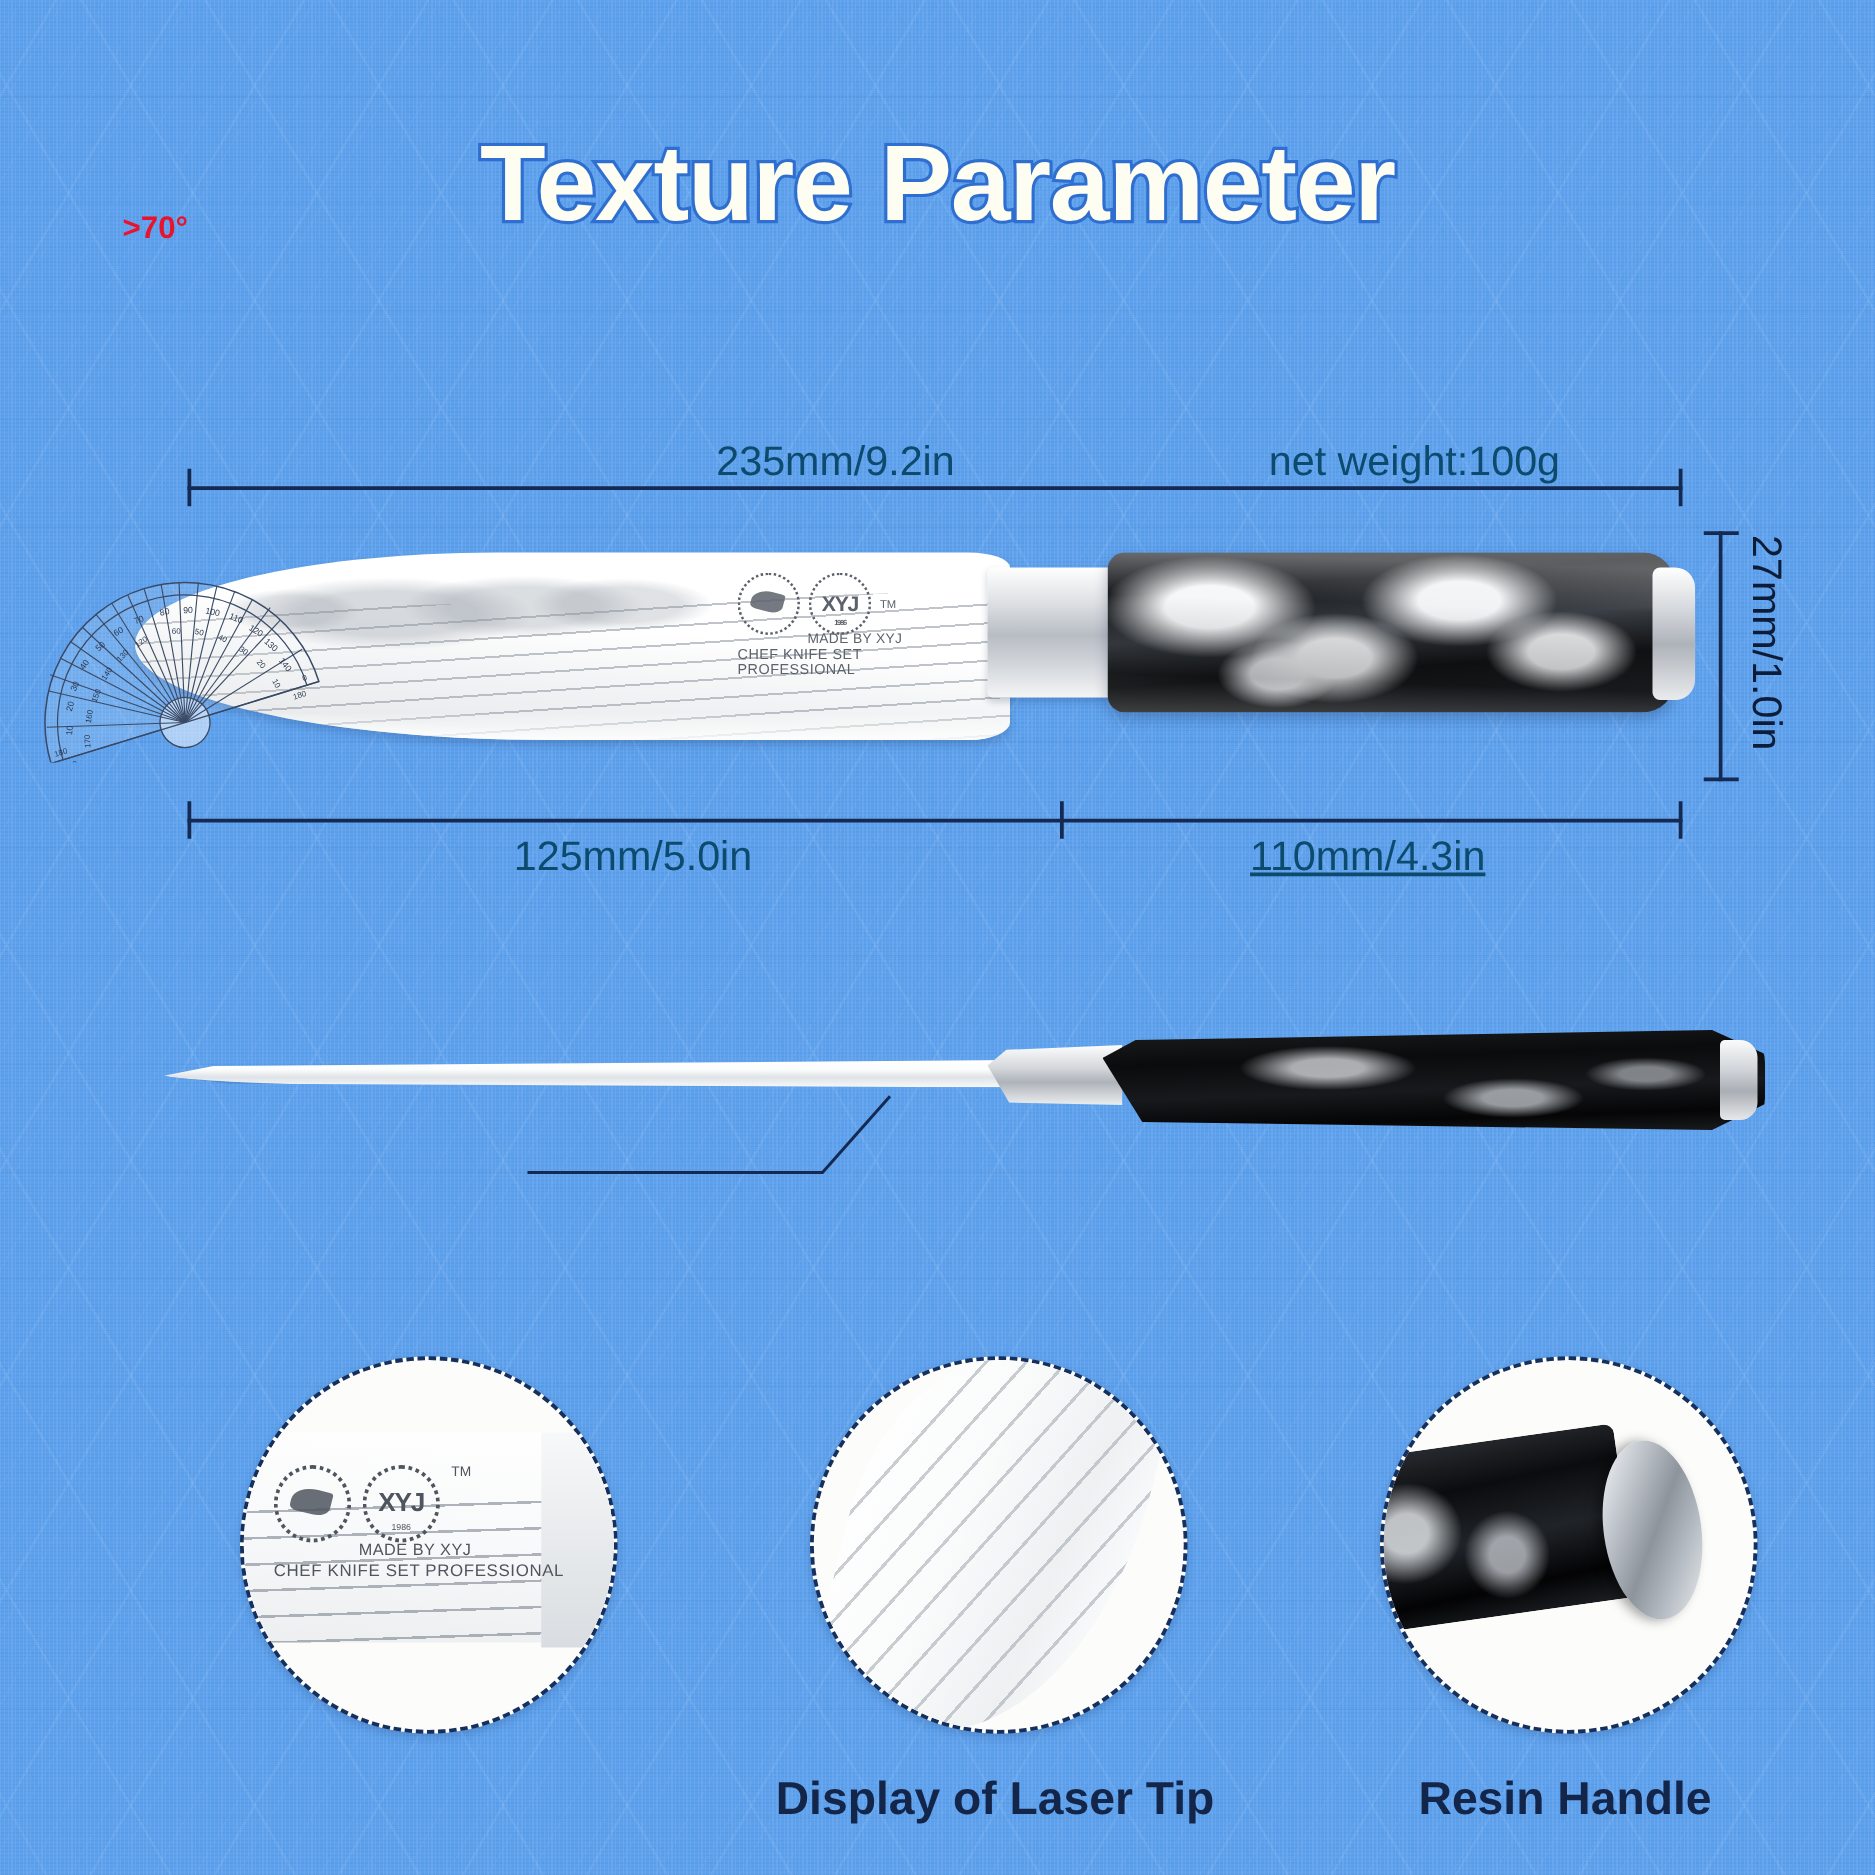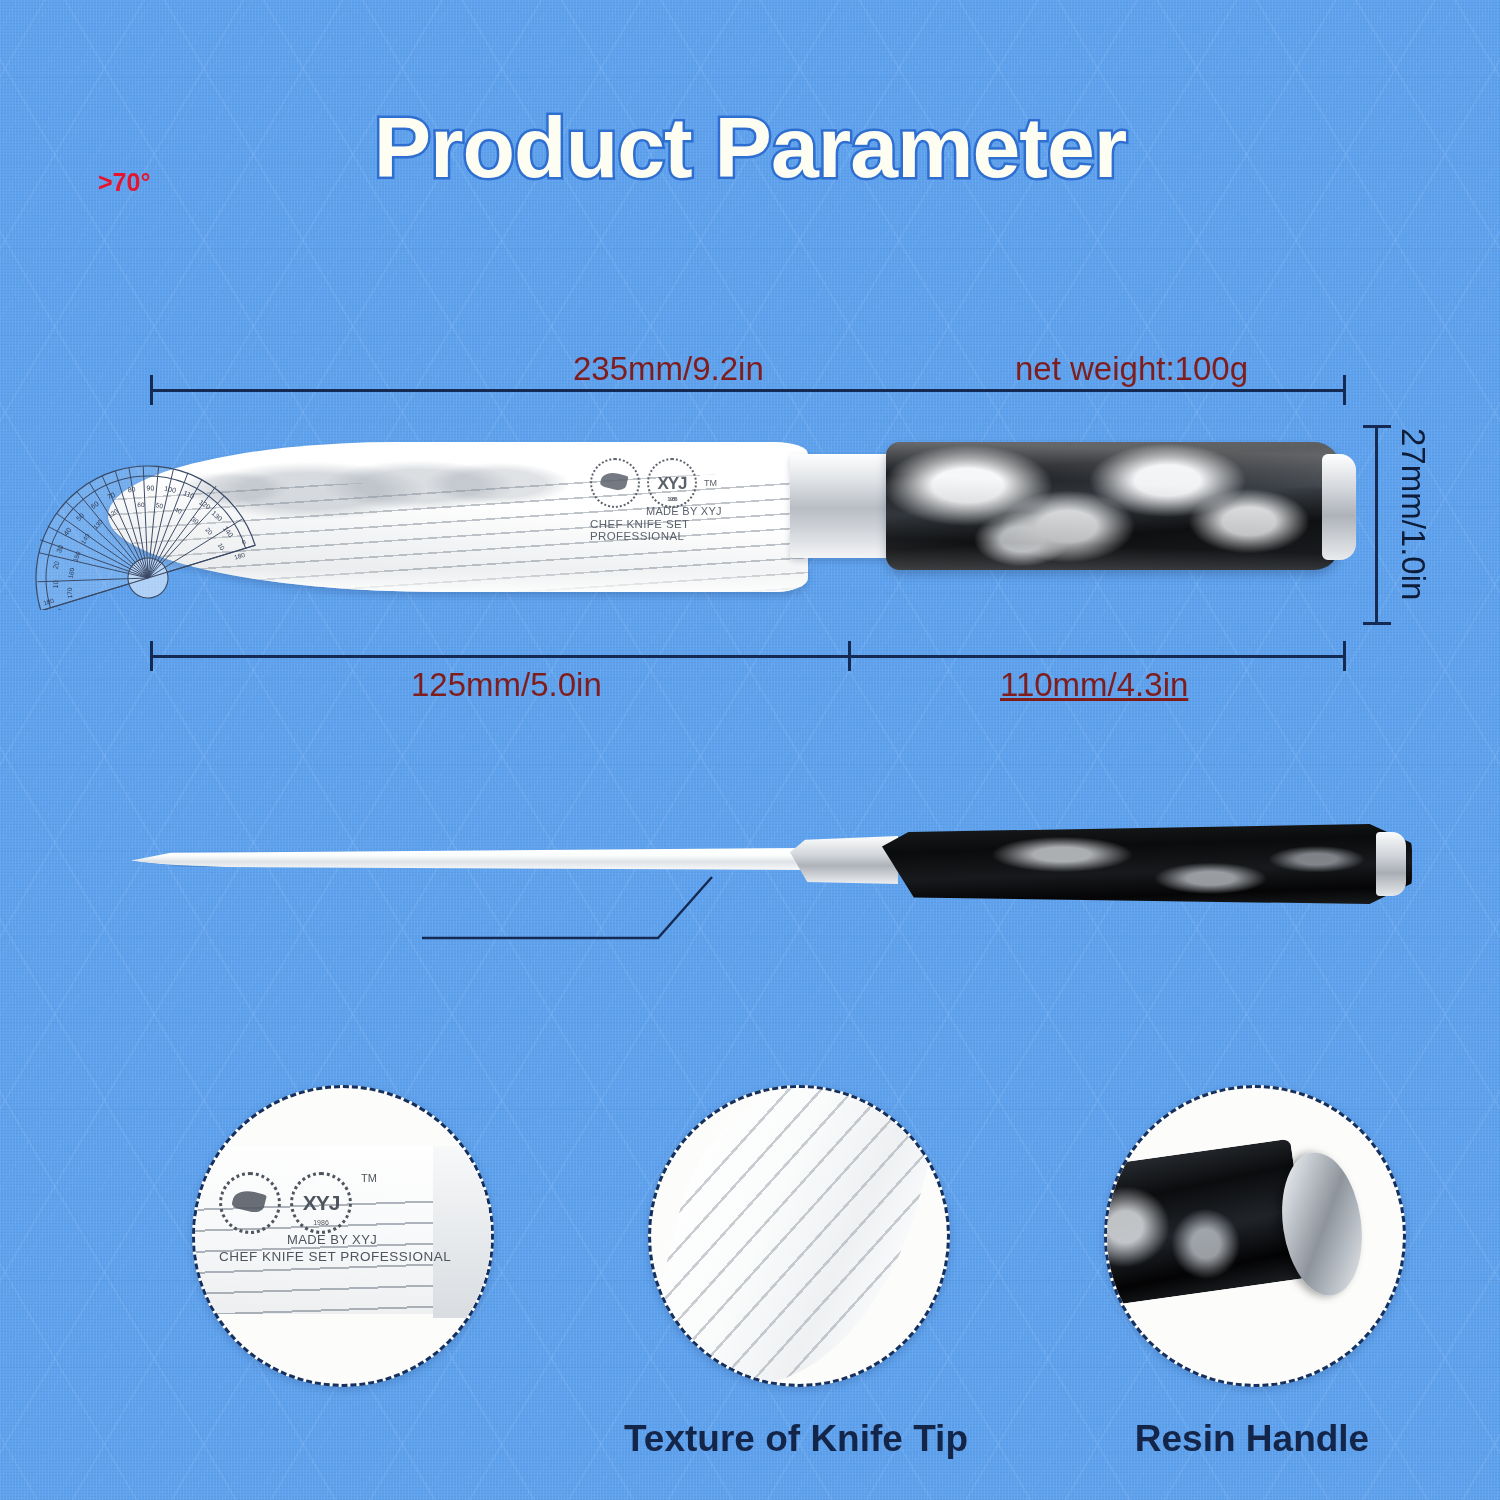--- a/index.html
+++ b/index.html
@@ -38,21 +38,21 @@
     -webkit-text-stroke:5px #2f6fd0;
     paint-order:stroke fill;
     text-shadow:0 0 2px #2f6fd0;
     font-family:"Liberation Sans", sans-serif;
   }
 
   
   .dimline{position:absolute;background:#152a52;height:3px;}
   .dimtick{position:absolute;background:#152a52;width:3px;}
   .dimlabel{
-    position:absolute;color:#7f1d1d;font-size:33px;
+    position:absolute;color:#0c4a6e;font-size:33px;
     font-family:"Liberation Sans", sans-serif;white-space:nowrap;
   }
   .dimlabel-v{
     position:absolute;color:#0d1c38;font-size:33px;white-space:nowrap;
     transform-origin:left top;transform:rotate(90deg);
   }
 
   
   .knife1{position:absolute;left:90px;top:420px;width:1270px;height:220px;}
   .blade1{
@@ -228,21 +228,21 @@
 </style>
 </head>
 <body>
 
 <div id="stage">
 
   <div class="bg"></div>
   <div class="bg-tex"></div>
   <div class="bg-noise"></div>
 
-  <div class="title">Product Parameter</div>
+  <div class="title">Texture Parameter</div>
 
   <div class="dimline" style="left:150px;top:389px;width:1196px;"></div>
   <div class="dimtick" style="left:150px;top:375px;height:30px;"></div>
   <div class="dimtick" style="left:1343px;top:375px;height:30px;"></div>
   <div class="dimlabel" style="left:573px;top:350px;">235mm/9.2in</div>
   <div class="dimlabel" style="left:1015px;top:350px;">net weight:100g</div>
 
   <div class="dimline" style="left:1375px;top:425px;width:3px;height:200px;background:#152a52;"></div>
   <div class="dimtick" style="left:1363px;top:425px;width:28px;height:3px;"></div>
   <div class="dimtick" style="left:1363px;top:622px;width:28px;height:3px;"></div>
@@ -384,16 +384,16 @@
     <div class="ins2-blade">
       <div class="ins2-lines"></div>
     </div>
   </div>
 
   <div class="inset" style="left:1104px;top:1085px;width:296px;height:296px;">
     <div class="ins3-handle"></div>
     <div class="ins3-cap"></div>
   </div>
 
-  <div class="caption" style="left:546px;top:1418px;width:500px;">Texture of Knife Tip</div>
+  <div class="caption" style="left:546px;top:1418px;width:500px;">Display of Laser Tip</div>
   <div class="caption" style="left:1002px;top:1418px;width:500px;">Resin Handle</div>
 
 </div>
 
 </body></html>

